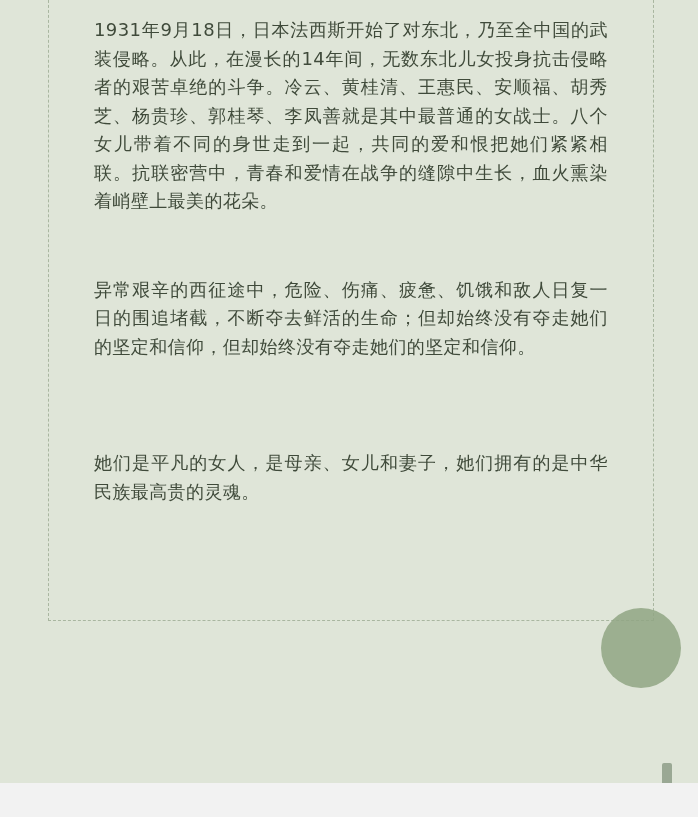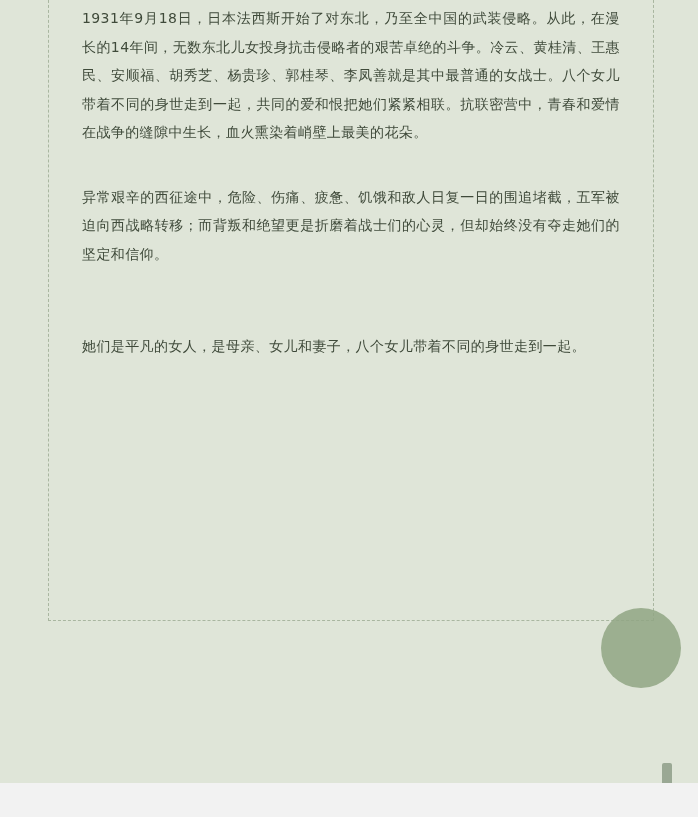--- a/index.html
+++ b/index.html
@@ -41,22 +41,22 @@
 
   #text-body {
     position: absolute;
     left: 78px;
     top: 0px;
     width: 546px;
     box-sizing: border-box;
   }
 
   .para {
-    margin: 4px;
-    font-size: 14px;
+    margin: 16px;
+    font-size: 18px;
     line-height: 28.5px;
     color: #3f4a3a;
     text-align: justify;
     letter-spacing: 0.4px;
     font-family: "DejaVu Sans", "Liberation Sans", sans-serif;
   }
 
   .gap-lg { height: 28px; }
   .gap-sm { height: 0px; }
 
@@ -98,23 +98,23 @@
 <body>
 
 <div id="article-card">
 
   <div id="dashed-frame"></div>
 
   <div id="text-body">
     <p class="para">1931年9月18日，日本法西斯开始了对东北，乃至全中国的武装侵略。从此，在漫长的14年间，无数东北儿女投身抗击侵略者的艰苦卓绝的斗争。冷云、黄桂清、王惠民、安顺福、胡秀芝、杨贵珍、郭桂琴、李凤善就是其中最普通的女战士。八个女儿带着不同的身世走到一起，共同的爱和恨把她们紧紧相联。抗联密营中，青春和爱情在战争的缝隙中生长，血火熏染着峭壁上最美的花朵。</p>
     <div class="gap-lg"></div>
     <div class="gap-sm"></div>
-    <p class="para">异常艰辛的西征途中，危险、伤痛、疲惫、饥饿和敌人日复一日的围追堵截，五军被迫向西战略转移；而背叛和绝望更是折磨着战士们的心灵，但却始终没有夺走她们的坚定和信仰。</p>
+    <p class="para">异常艰辛的西征途中，危险、伤痛、疲惫、饥饿和敌人日复一日的围追堵截，不断夺去鲜活的生命；但却始终没有夺走她们的坚定和信仰，但却始终没有夺走她们的坚定和信仰。</p>
     <div class="gap-lg"></div>
     <div class="gap-lg"></div>
-    <p class="para">她们是平凡的女人，是母亲、女儿和妻子，八个女儿带着不同的身世走到一起。</p>
+    <p class="para">她们是平凡的女人，是母亲、女儿和妻子，她们拥有的是中华民族最高贵的灵魂。</p>
   </div>
 
   <div id="decor-circle"></div>
 </div>
 
 <div id="scroll-thumb"></div>
 <div id="bottom-strip"></div>
 
 </body></html>

